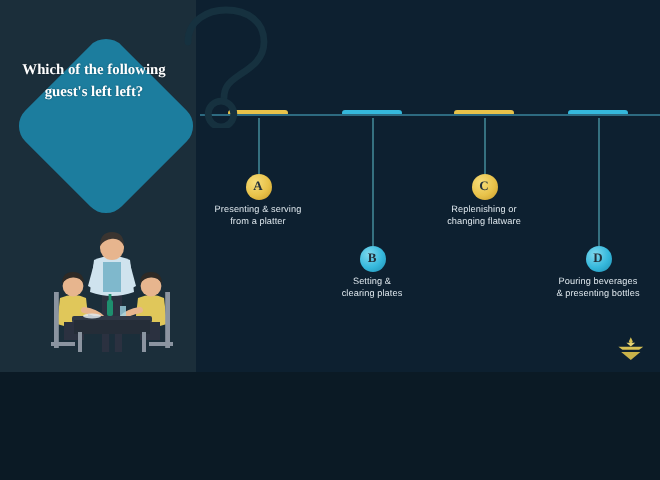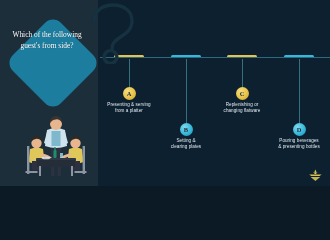--- a/index.html
+++ b/index.html
@@ -54,21 +54,21 @@
     border-radius: 11px;
     transform: rotate(45deg);
   }
   .diamond-text {
     position: absolute;
     left: 0; top: 30px;
     width: 94px;
     text-align: center;
     color: #ffffff;
     font-family: "Liberation Serif", serif;
-    font-weight: normal;
+    font-weight: bold;
     font-size: 7.4px;
     line-height: 10.5px;
     z-index: 4;
     text-shadow: 0 0 1px rgba(0,0,0,.35);
   }
   .diamond-text div { white-space: nowrap; }
 
   
   .timeline-line {
     position: absolute;
@@ -146,21 +146,21 @@
       <path d="M10 19 C10 8, 20 3, 29 3 C40 3, 48 9, 48 19 C48 28, 41 32, 35 36 C30 39.5, 28 42, 28 47" fill="none" stroke="#16313f" stroke-width="3.4" stroke-linecap="round"></path>
       <circle cx="26.5" cy="55" r="6.4" fill="none" stroke="#16313f" stroke-width="3.4"></circle>
     </svg>
   </div>
 
   <div class="diamond-wrap">
     <div class="diamond"></div>
   </div>
   <div class="diamond-text">
     <div>Which of the following</div>
-    <div>guest's from side?</div>
+    <div>guest's left left?</div>
   </div>
 
   <div class="timeline-line"></div>
 
   <div id="nodes">
       <div class="dash" style="left: 114px; background: rgb(232, 194, 74);"></div>
       <div class="stem" style="left: 129px; top: 59px; height: 28px;"></div>
       <div class="badge badge-gold" style="left: 122.5px; top: 86.5px;">A</div>
       <div class="opt-label" style="left: 90px; top: 102px;">
         <div>Presenting &amp; serving</div>

